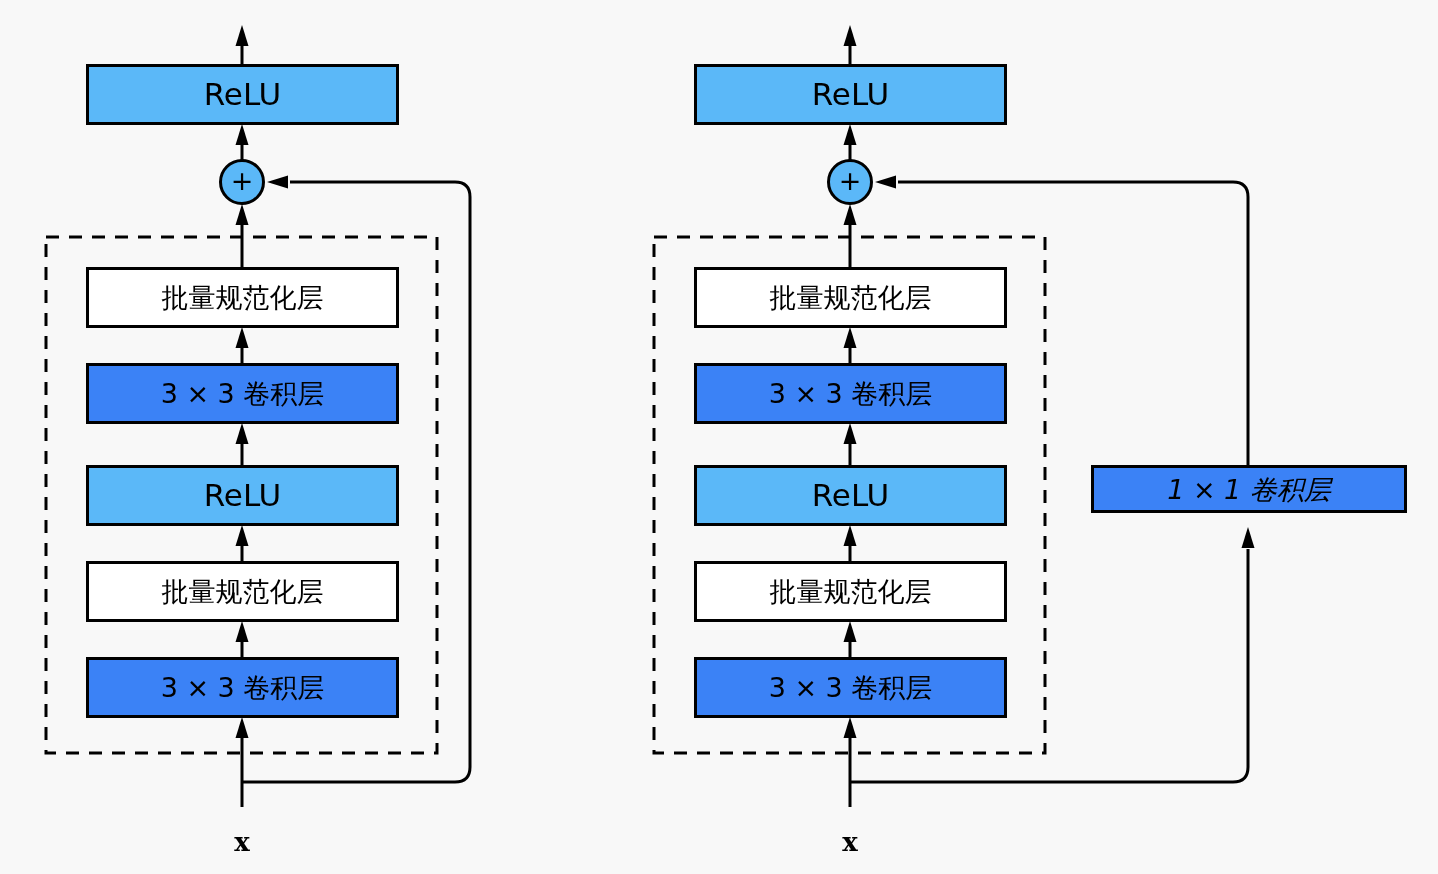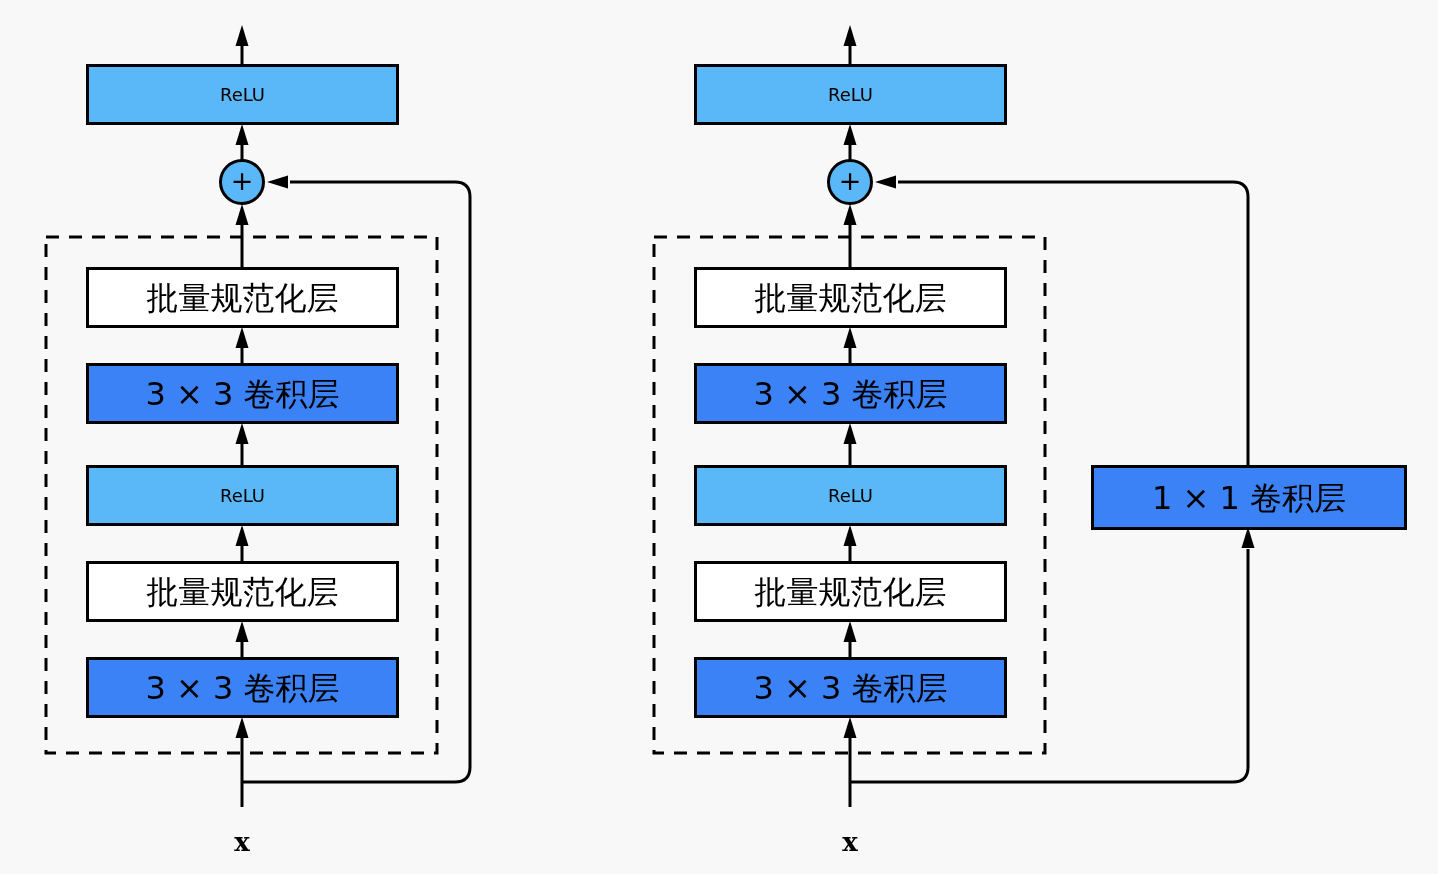--- a/index.html
+++ b/index.html
@@ -20,25 +20,25 @@
   svg .dashed { stroke: #000; stroke-width: 3; fill: none; stroke-dasharray: 13 10; }
   svg .head { fill: #000; stroke: none; }
   .box {
     position: absolute;
     box-sizing: border-box;
     border: 3px solid #000;
     display: flex;
     align-items: center;
     justify-content: center;
     color: #000;
-    font-size: 32px;
+    font-size: 27px;
     line-height: 1;
     white-space: nowrap;
   }
-  .box.relu { font-size: 18px; }
+  .box.relu { font-size: 31px; }
   .box.medium { background: #5bb8f8; }
   .box.light  { background: #3b82f6; }
   .box.white  { background: #ffffff; }
   .add-circle {
     position: absolute;
     box-sizing: border-box;
     width: 46px; height: 46px;
     border: 3px solid #000;
     border-radius: 50%;
     background: #5bb8f8;
@@ -150,17 +150,17 @@
   <div class="box white" style="left:694px; top:267px; width:313px; height:61px;">批量规范化层</div>
 
   <div class="box light" style="left:694px; top:363px; width:313px; height:61px;">3 × 3 卷积层</div>
 
   <div class="box relu medium" style="left:694px; top:465px; width:313px; height:61px;">ReLU</div>
 
   <div class="box white" style="left:694px; top:561px; width:313px; height:61px;">批量规范化层</div>
 
   <div class="box light" style="left:694px; top:657px; width:313px; height:61px;">3 × 3 卷积层</div>
 
-  <div class="box light" style="left:1091px; top:465px; width:316px; height:65px;">1 × 1 卷积层</div>
+  <div class="box light" style="left:1091px; top:465px; width:316px; height:48px;font-style:italic;">1 × 1 卷积层</div>
 
   <div class="x-label" style="left:810px; top:827px;">x</div>
 
 </div>
 
 </body></html>

